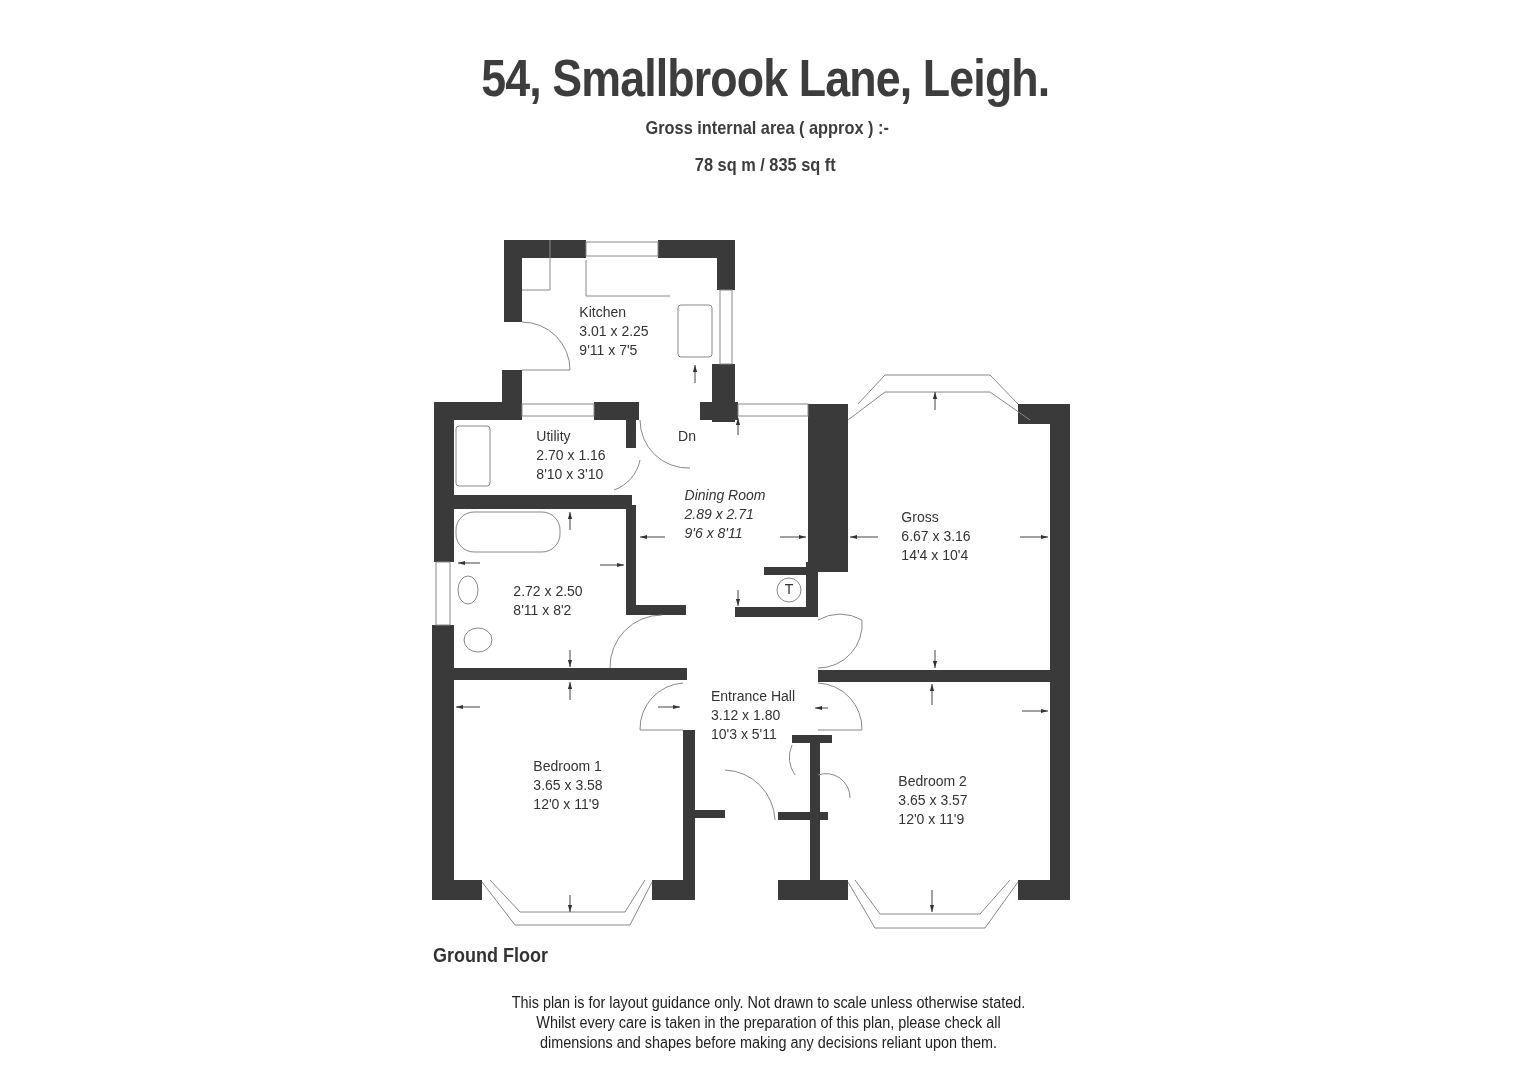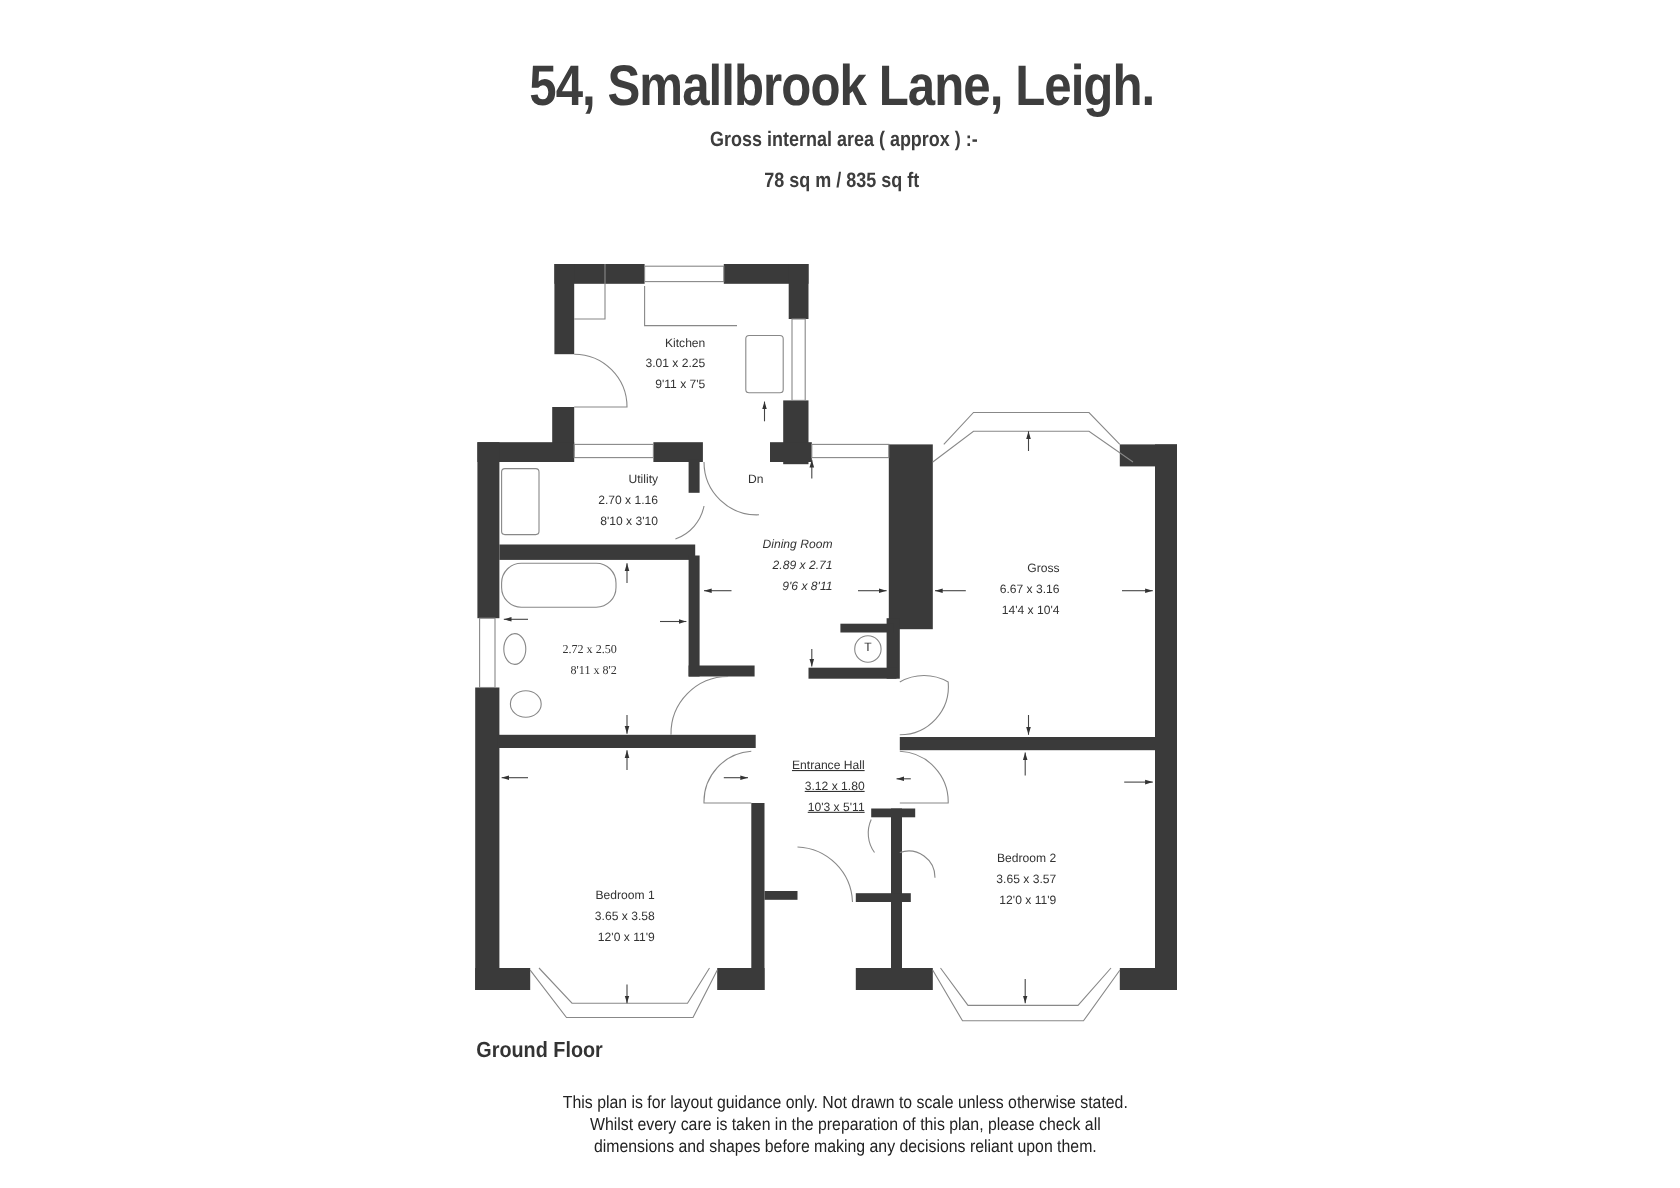--- a/index.html
+++ b/index.html
@@ -4,21 +4,21 @@
 <style>
   html, body { margin:0; padding:0; background:#ffffff; }
   body { width:1527px; height:1080px; position:relative; overflow:hidden; font-family:"Liberation Sans", sans-serif; color:#3a3a3a; }
   .title { position:absolute; left:0; width:1527px; top:48px; text-align:center; font-family:"Liberation Sans", sans-serif; font-weight:bold; font-size:52px; letter-spacing:-1px; color:#3d3d3d; transform:scaleX(0.86); transform-origin:776px 0; }
   .sub1 { position:absolute; left:0; width:1527px; top:117px; text-align:center; font-weight:bold; font-size:19px; color:#3d3d3d; transform:scaleX(0.86); transform-origin:790px 0;}
   .sub2 { position:absolute; left:0; width:1527px; top:154px; text-align:center; font-weight:bold; font-size:19px; color:#3d3d3d; transform:scaleX(0.86); transform-origin:776px 0;}
   svg.plan { position:absolute; left:0; top:0; }
   .floor-label { position:absolute; left:433px; top:944px; font-weight:bold; font-size:20px; color:#333; transform:scaleX(0.9); transform-origin:0 0;}
   .disclaimer { position:absolute; left:420px; width:700px; top:993px; text-align:center; font-size:16px; line-height:20px; color:#222; transform:scaleX(0.9); transform-origin:335px 0;}
   .disclaimer div { white-space:nowrap; }
-  .room-label { position:absolute; text-align:right; font-size:11px; line-height:19px; color:#333; white-space:nowrap; transform:translateX(-50%); }
+  .room-label { position:absolute; text-align:left; font-size:14px; line-height:19px; color:#333; white-space:nowrap; transform:translateX(-50%); }
 </style>
 </head>
 <body>
 
 <div class="title">54, Smallbrook Lane, Leigh.</div>
 <div class="sub1">Gross internal area ( approx ) :-</div>
 <div class="sub2">78 sq m  /  835 sq ft</div>
 
 <svg class="plan" width="1527" height="1080" viewBox="0 0 1527 1080" xmlns="http://www.w3.org/2000/svg">
   <defs>
@@ -145,30 +145,30 @@
 <div class="room-label" style="left:725px; top:486px;font-style:italic;">
   <div>Dining Room</div>
   <div>2.89 x 2.71</div>
   <div>9'6 x 8'11</div>
 </div>
 <div class="room-label" style="left:936px; top:508px;">
   <div>Gross</div>
   <div>6.67 x 3.16</div>
   <div>14'4 x 10'4</div>
 </div>
-<div class="room-label" style="left:536px; top:582px;font-family:Liberation Serif, serif;">
+<div class="room-label" style="left:548px; top:582px;">
   <div>2.72 x 2.50</div>
   <div>8'11 x 8'2</div>
 </div>
-<div class="room-label" style="left:753px; top:687px;text-decoration:underline;">
+<div class="room-label" style="left:753px; top:687px;">
   <div>Entrance Hall</div>
   <div>3.12 x 1.80</div>
   <div>10'3 x 5'11</div>
 </div>
-<div class="room-label" style="left:568px; top:757px;margin-top:48px;">
+<div class="room-label" style="left:568px; top:757px;">
   <div>Bedroom 1</div>
   <div>3.65 x 3.58</div>
   <div>12'0 x 11'9</div>
 </div>
 <div class="room-label" style="left:933px; top:772px;">
   <div>Bedroom 2</div>
   <div>3.65 x 3.57</div>
   <div>12'0 x 11'9</div>
 </div>
 

